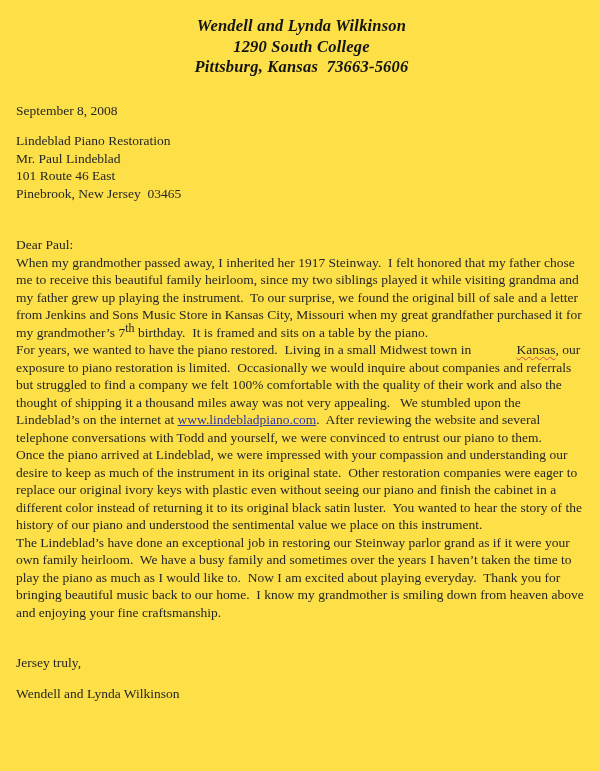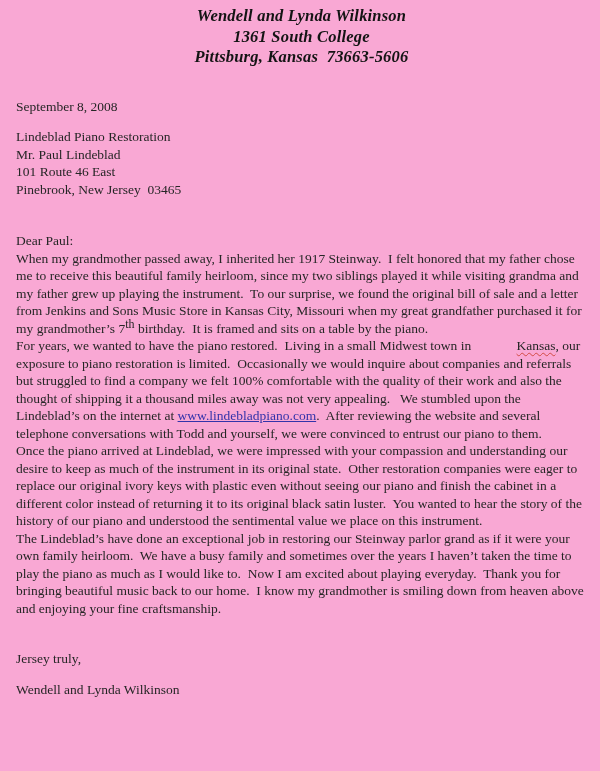--- a/index.html
+++ b/index.html
@@ -2,39 +2,39 @@
 <html style="--text-color: #262626; --link-color: #3333aa; --squiggle-color: #d24a43;"><head>
 <meta charset="utf-8">
 <title>Letter</title>
 <style>
   html, body { margin: 0; padding: 0; background: #ffffff; }
   .page {
     position: relative;
     width: 600px;
     height: 771px;
     box-sizing: border-box;
-    padding: 6px 13px 0 16px;
-    background: #f9a8d4;
+    padding: 16px 13px 0 16px;
+    background: #fde047;
     font-family: "Liberation Serif", "DejaVu Serif", serif;
     font-size: 13.5px;
     line-height: 17.5px;
     color: var(--text-color, #262626);
     overflow: hidden;
   }
   .letterhead {
     text-align: center;
     font-weight: bold;
     font-style: italic;
     font-size: 16.5px;
     line-height: 20.5px;
     color: #141414;
     letter-spacing: 0.2px;
   }
   .pre { white-space: pre-wrap; }
-  .date-line   { margin-top: 30px; }
+  .date-line   { margin-top: 24px; }
   .recipient   { margin-top: 13px; }
   .salutation  { margin-top: 34px; }
   p.para { margin: 0; white-space: pre-wrap; }
   .p1 { margin-top: 9px; }
   .p2 { margin-top: 16px; }
   .p3 { margin-top: 15px; }
   .p4 { margin-top: 15px; }
   .valediction { margin-top: 33px; }
   .signature   { margin-top: 13px; }
   a.letter-link {
@@ -55,21 +55,21 @@
     line-height: 0;
   }
 </style>
 </head>
 <body>
 
 <div class="page">
 
   <header class="letterhead">
     <div>Wendell and Lynda Wilkinson</div>
-    <div>1361 South College</div>
+    <div>1290 South College</div>
     <div class="pre">Pittsburg, Kansas  73663-5606</div>
   </header>
 
   <div class="date-line pre">September 8, 2008</div>
 
   <div class="recipient">
     <div class="pre">Lindeblad Piano Restoration</div>
     <div class="pre">Mr. Paul Lindeblad</div>
     <div class="pre">101 Route 46 East</div>
     <div class="pre">Pinebrook, New Jersey  03465</div>

